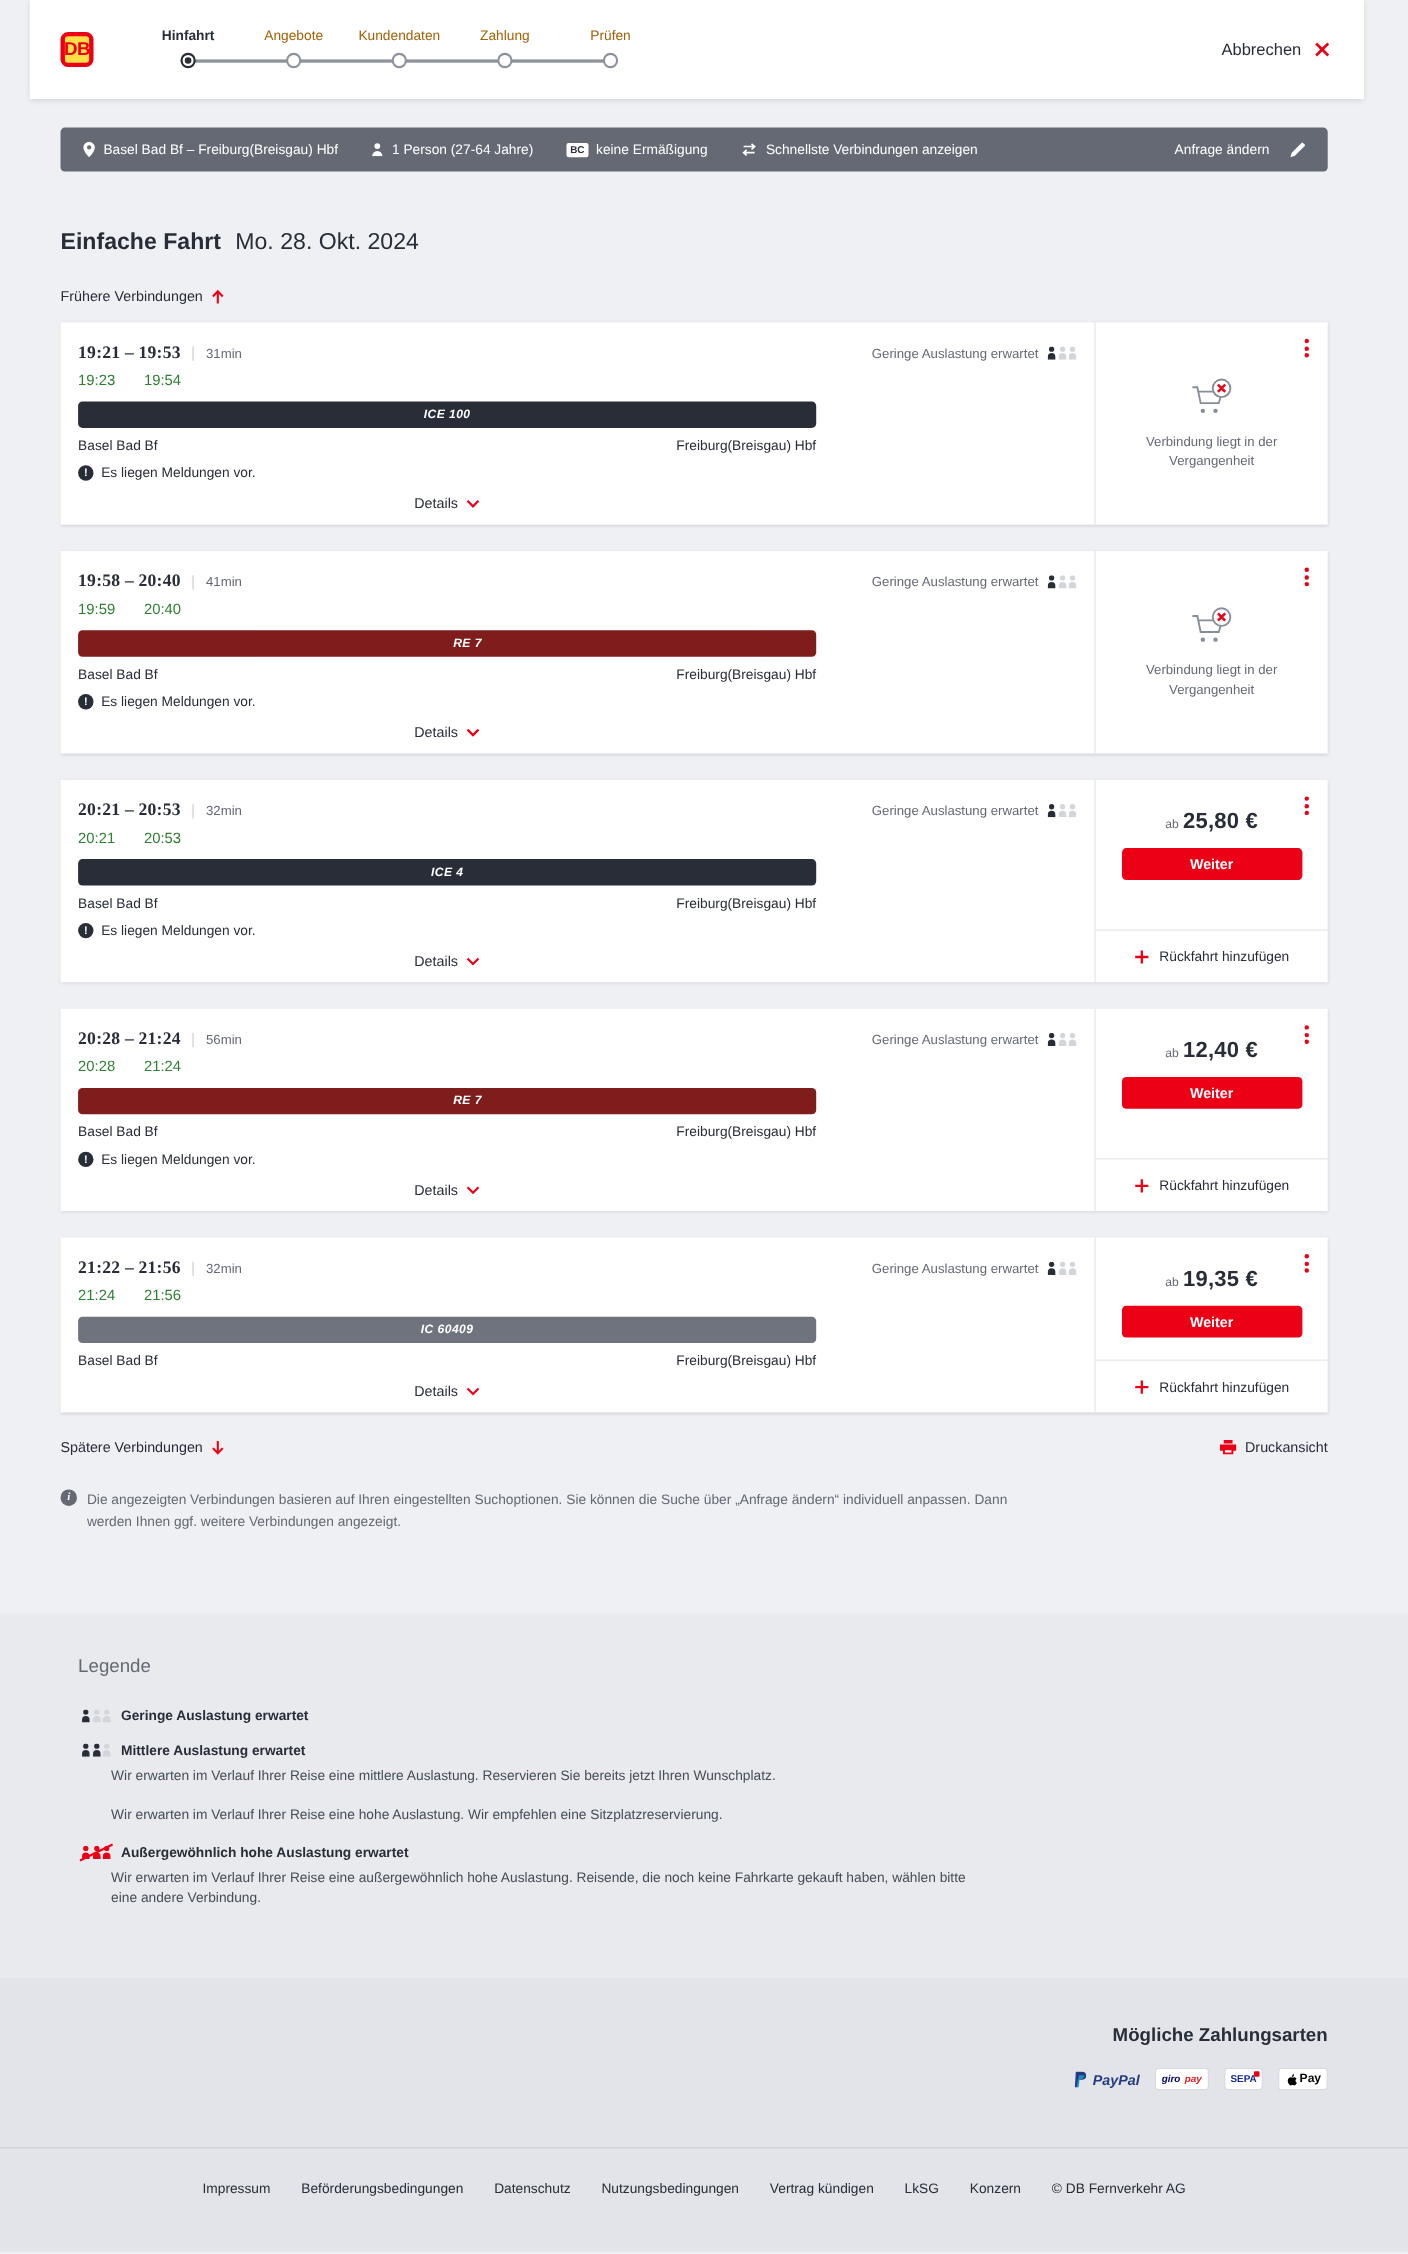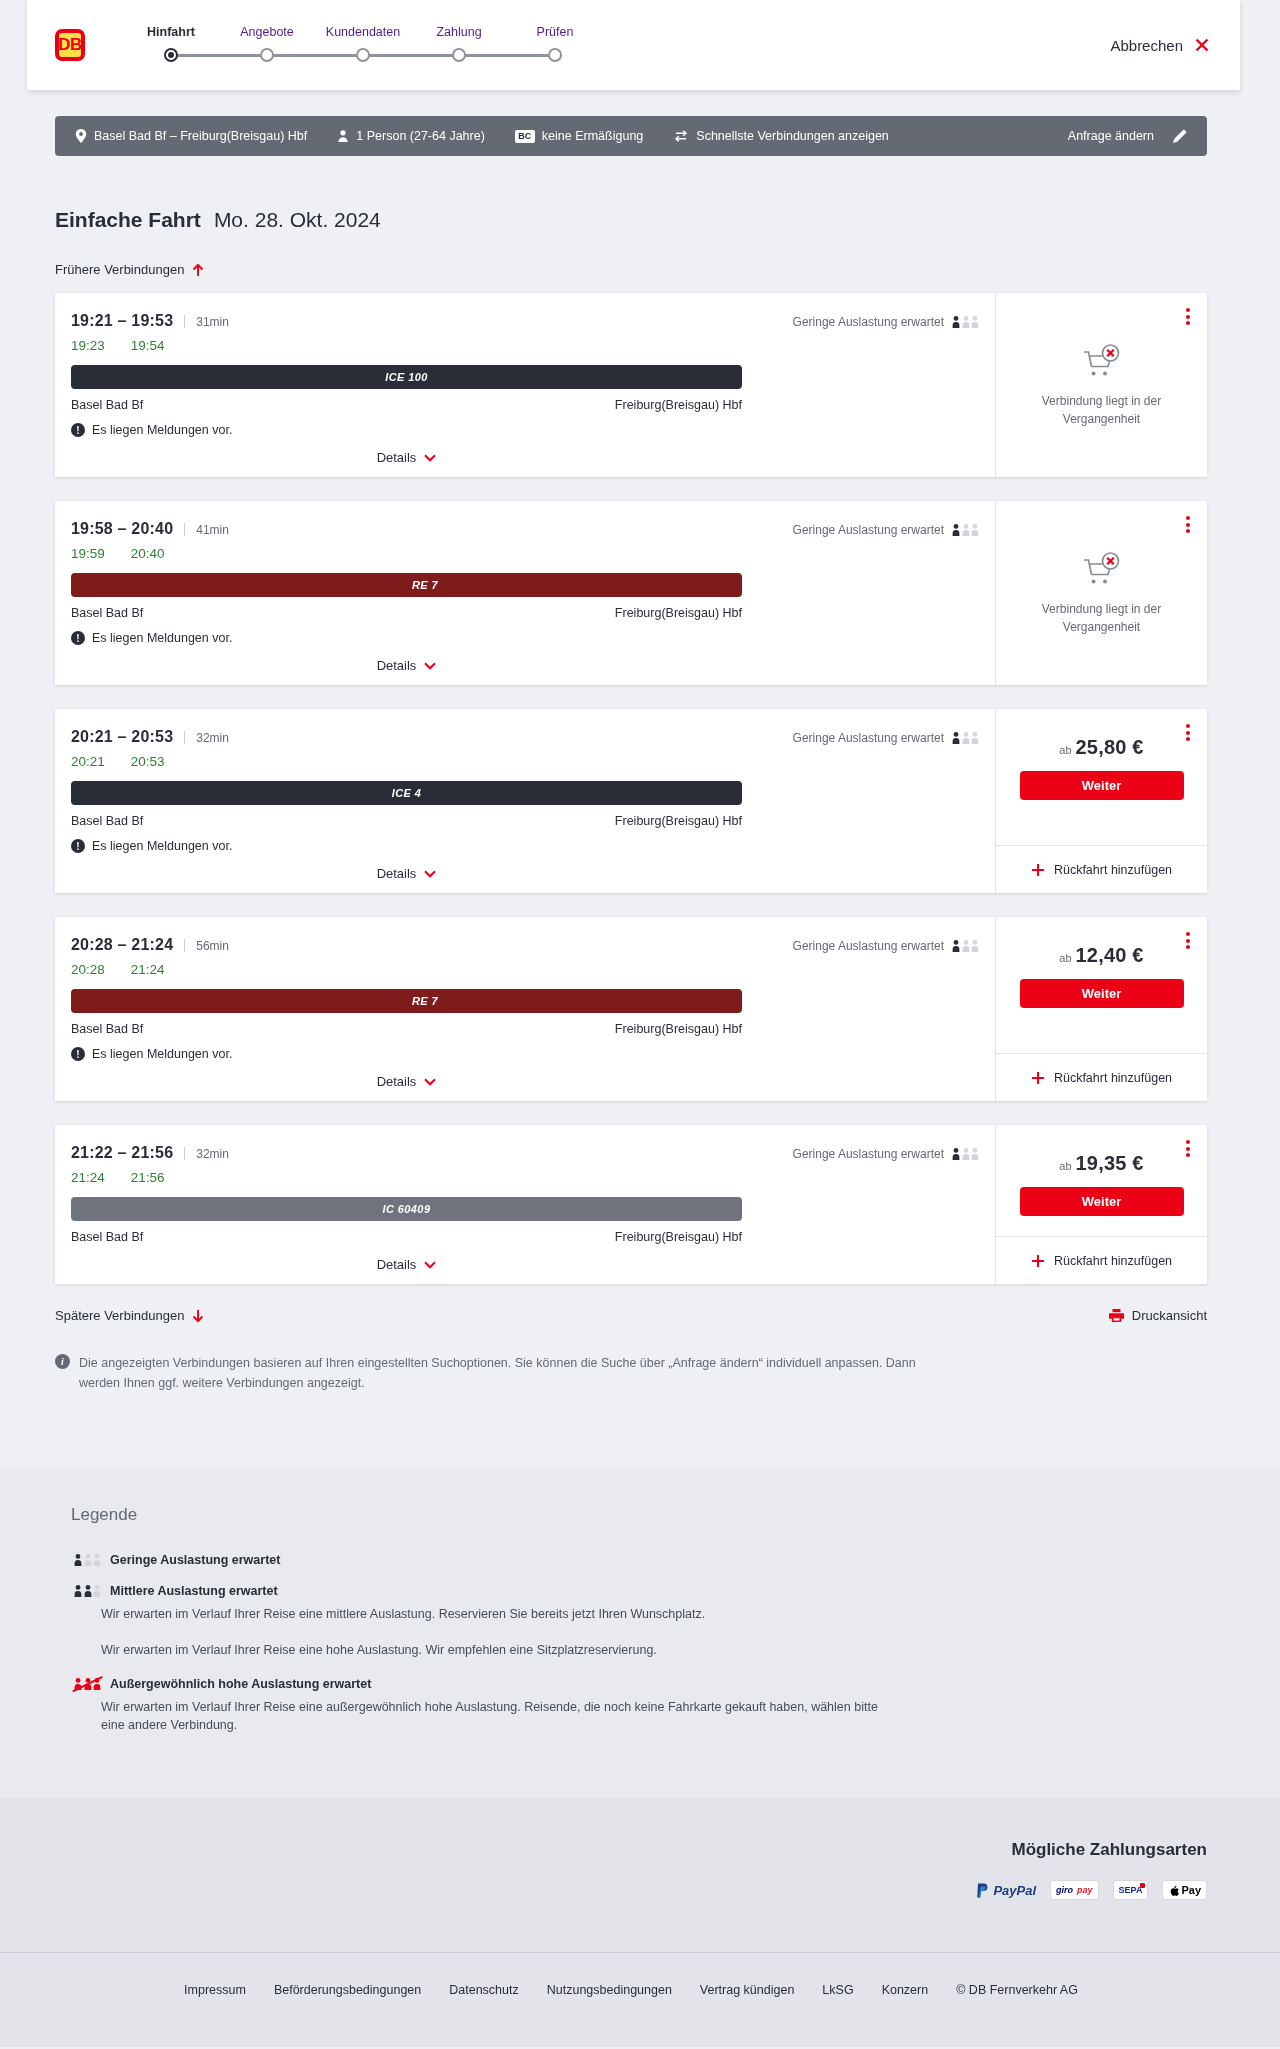--- a/index.html
+++ b/index.html
@@ -19,21 +19,21 @@
     border-radius:7px; background:#fde047; color:#ec0016; font-weight:bold;
     font-size:17px; display:flex; align-items:center; justify-content:center;
     letter-spacing:-.5px;
   }
   .stepper { margin-left:38px; position:relative; display:flex; padding-top:25px; align-self:flex-start; }
   .stepper::after {
     content:''; position:absolute; left:48px; width:384px; top:54px; height:2.5px;
     background:#8d939c;
   }
   .step { width:96px; display:flex; flex-direction:column; align-items:center; gap:9px; position:relative; z-index:1; }
-  .step-label { font-size:12.5px; color:#4c1d95; white-space:nowrap; }
+  .step-label { font-size:12.5px; color:#a16207; white-space:nowrap; }
   .step.active .step-label { color:#282d37; font-weight:bold; }
   .step-dot {
     width:14px; height:14px; border-radius:50%; background:#fff;
     border:2.5px solid #8d939c; display:flex; align-items:center; justify-content:center;
   }
   .step.active .step-dot { border-color:#282d37; }
   .step.active .step-dot::after { content:''; width:6px; height:6px; border-radius:50%; background:#282d37; }
   .cancel {
     margin-left:auto; margin-right:30px; display:flex; align-items:center; gap:11px;
     background:none; border:none; font-family:inherit; font-size:15px; color:#282d37; cursor:pointer;
@@ -59,21 +59,21 @@
   .earlier { margin-top:30px; }
   .later-row { margin-top:20px; display:flex; align-items:center; justify-content:space-between; }
   
   #connections { margin-top:16px; }
   .conn-card {
     display:flex; background:#fff; margin-bottom:24px;
     box-shadow:0 1px 3px rgba(40,45,55,.14);
   }
   .conn-main { flex:1; padding:19px 16px 12px 16px; }
   .row-top { display:flex; align-items:baseline; }
-  .times { font-size:16px; font-weight:bold; color:#282d37; letter-spacing:.2px; }
+  .times { font-size:16px; font-weight:bold; color:#282d37; letter-spacing:.2px;font-family:Liberation Serif, serif; }
   .t-sep { border-left:1px solid #c6cbd2; height:13px; margin:0 11px; align-self:center; }
   .duration { font-size:12px; color:#646973; }
   .occ { margin-left:auto; display:flex; align-items:center; gap:8px; font-size:12px; color:#646973; }
   .occ-icon { display:inline-flex; gap:1.5px; align-items:flex-end; position:relative; }
   .real-times { margin-top:8px; display:flex; gap:26px; font-size:13.5px; color:#2f7f33; }
   .train-bar {
     margin-top:12px; width:calc(100% - 237px); height:24px; border-radius:4px;
     color:#fff; font-size:11px; font-weight:bold; letter-spacing:.4px;
     display:flex; align-items:center; justify-content:center;font-style:italic;
   }

